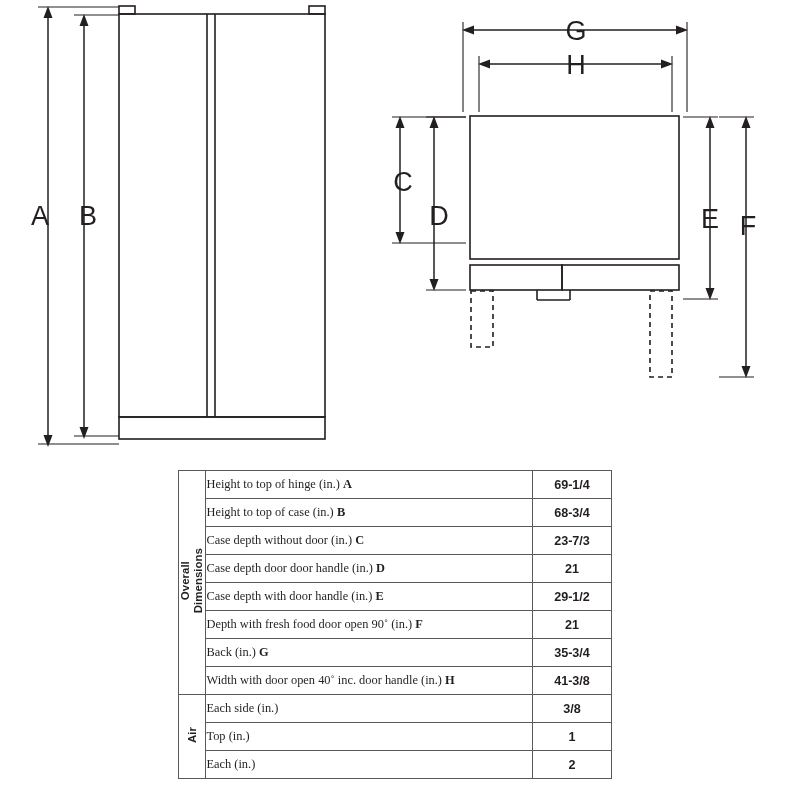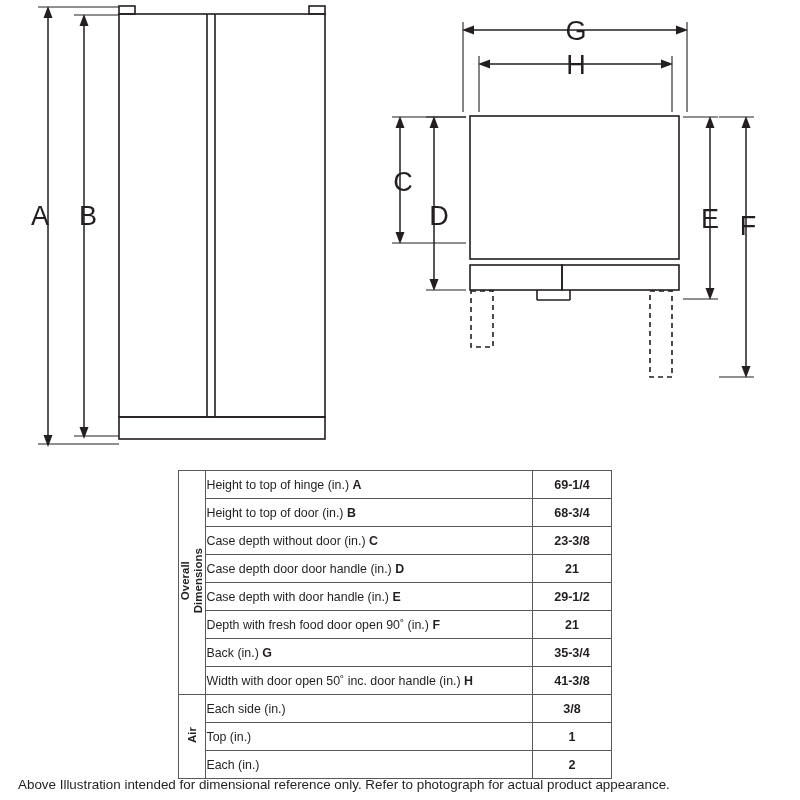--- a/index.html
+++ b/index.html
@@ -62,20 +62,21 @@
     line-height: 1.15;
     display: inline-block;
     white-space: pre-line;
     text-align: center;
   }
   td.label-cell {
     padding-left: 8px;
     padding-right: 6px;
     font-size: 12.4px;
     white-space: nowrap;
+    font-family: Liberation Serif, serif;
   }
   td.value-cell {
     width: 78px;
     text-align: center;
     font-weight: bold;
     font-size: 12.6px;
     margin-left: 11px;
   }
   .ltr {
     font-weight: bold;
@@ -201,58 +202,57 @@
   <table id="spec-table">
     <tbody>
 
       <tr>
         <td class="group-cell" rowspan="8"><span class="vert-label">Overall
 Dimensions</span></td>
         <td class="label-cell"><span>Height to top of hinge (in.)</span> <span class="ltr">A</span></td>
         <td class="value-cell">69-1/4</td>
       </tr>
       <tr>
-        <td class="label-cell"><span>Height to top of door (in.)</span> <span class="ltr">B</span></td>
+        <td class="label-cell"><span>Height to top of case (in.)</span> <span class="ltr">B</span></td>
         <td class="value-cell">68-3/4</td>
       </tr>
       <tr>
         <td class="label-cell"><span>Case depth without door (in.)</span> <span class="ltr">C</span></td>
-        <td class="value-cell">23-3/8</td>
+        <td class="value-cell">23-7/3</td>
       </tr>
       <tr>
         <td class="label-cell"><span>Case depth door door handle (in.)</span> <span class="ltr">D</span></td>
         <td class="value-cell">21</td>
       </tr>
       <tr>
         <td class="label-cell"><span>Case depth with door handle (in.)</span> <span class="ltr">E</span></td>
         <td class="value-cell">29-1/2</td>
       </tr>
       <tr>
         <td class="label-cell"><span>Depth with fresh food door open 90˚ (in.)</span> <span class="ltr">F</span></td>
         <td class="value-cell">21</td>
       </tr>
       <tr>
         <td class="label-cell"><span>Back (in.)</span> <span class="ltr">G</span></td>
         <td class="value-cell">35-3/4</td>
       </tr>
       <tr>
-        <td class="label-cell"><span>Width with door open 50˚ inc. door handle (in.)</span> <span class="ltr">H</span></td>
+        <td class="label-cell"><span>Width with door open 40˚ inc. door handle (in.)</span> <span class="ltr">H</span></td>
         <td class="value-cell">41-3/8</td>
       </tr>
 
       <tr>
         <td class="group-cell" rowspan="3"><span class="vert-label">Air</span></td>
         <td class="label-cell"><span>Each side (in.)</span></td>
         <td class="value-cell">3/8</td>
       </tr>
       <tr>
         <td class="label-cell"><span>Top (in.)</span></td>
         <td class="value-cell">1</td>
       </tr>
       <tr>
         <td class="label-cell"><span>Each (in.)</span></td>
         <td class="value-cell">2</td>
       </tr>
     </tbody>
   </table>
 
-  <div id="footnote">Above Illustration intended for dimensional reference only. Refer to photograph for actual product appearance.</div>
 </div>
 
 </body></html>

